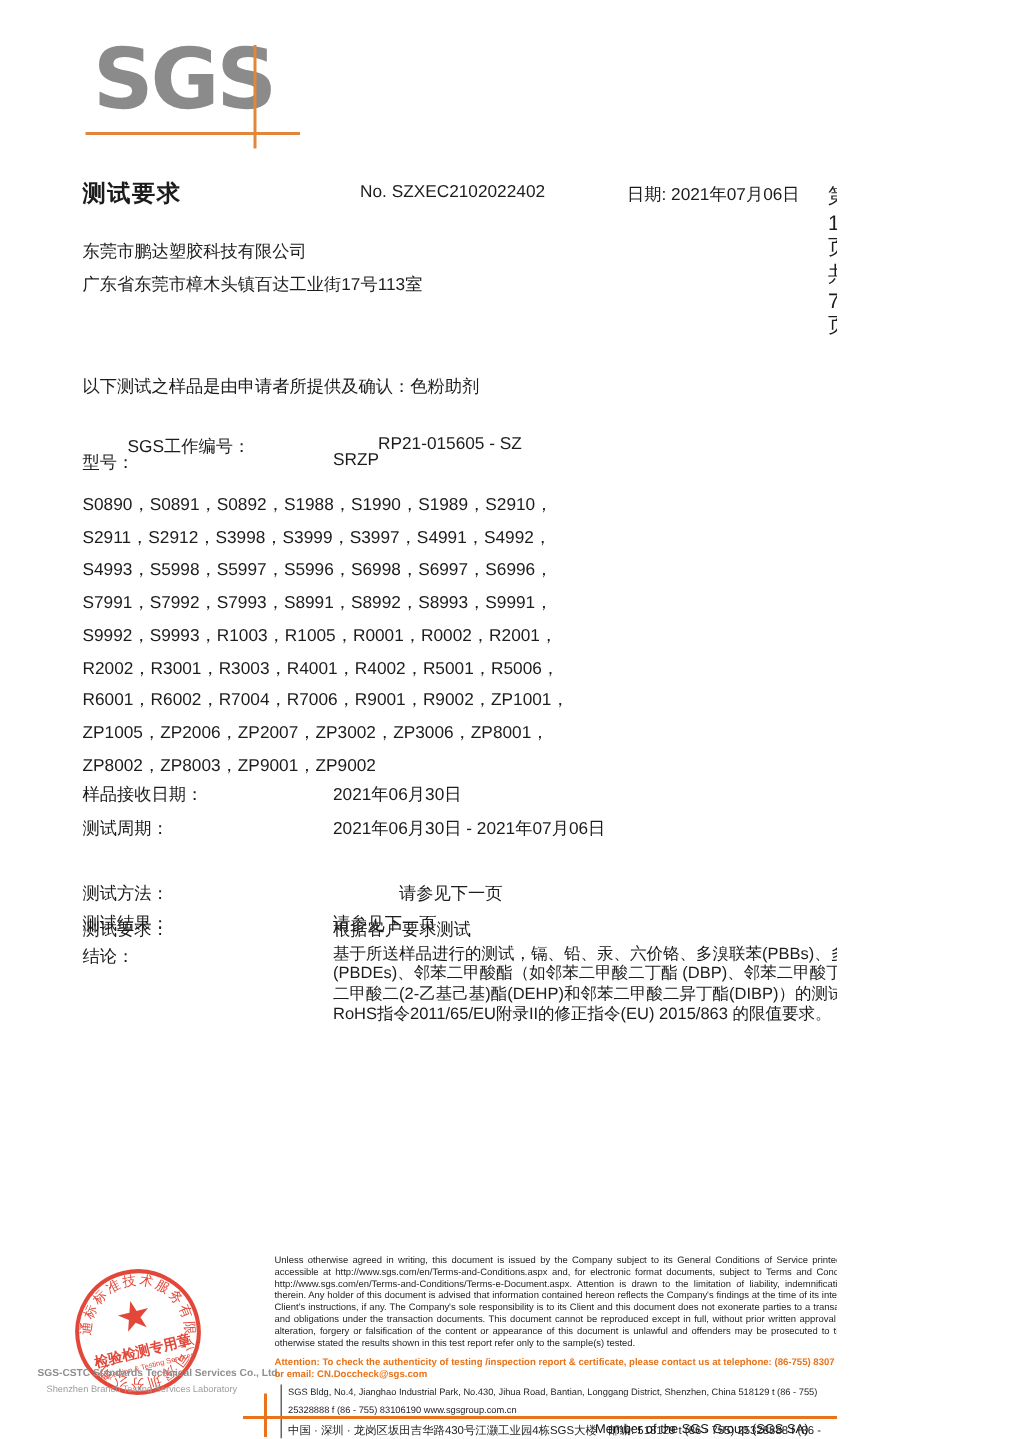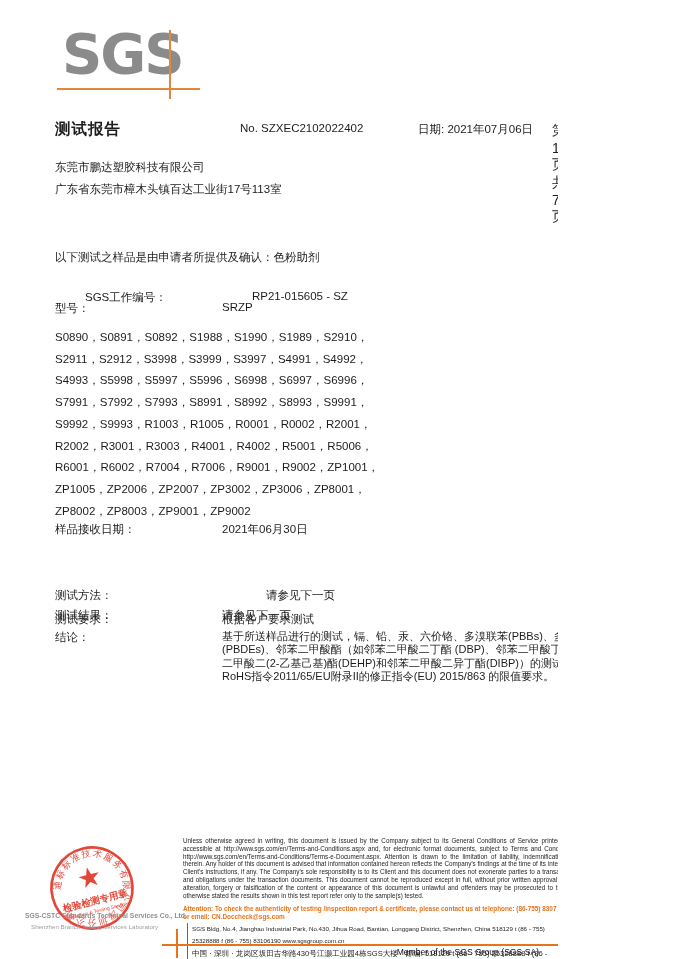--- a/index.html
+++ b/index.html
@@ -61,21 +61,21 @@
 </style>
 </head>
 <body>
 
 <div class="page">
 
   <div class="logo-text">SGS</div>
   <div class="logo-hline"></div>
   <div class="logo-vline"></div>
 
-  <div class="doc-title">测试报告</div>
+  <div class="doc-title">测试要求</div>
   <div class="report-no">No. SZXEC2102022402</div>
   <div class="report-date">日期: 2021年07月06日</div>
   <div class="page-info">第1页,共7页</div>
 
   <div class="client-name">东莞市鹏达塑胶科技有限公司</div>
   <div class="client-address">广东省东莞市樟木头镇百达工业街17号113室</div>
 
   <div class="intro-line">以下测试之样品是由申请者所提供及确认：色粉助剂</div>
 
   <div class="frow row-job">
@@ -98,20 +98,24 @@
 R6001，R6002，R7004，R7006，R9001，R9002，ZP1001，
 ZP1005，ZP2006，ZP2007，ZP3002，ZP3006，ZP8001，
 ZP8002，ZP8003，ZP9001，ZP9002</div>
   </div>
 
   <div class="frow row-received">
     <div class="flabel">样品接收日期：</div>
     <div class="fvalue">2021年06月30日</div>
   </div>
 
+  <div class="frow row-period">
+    <div class="flabel">测试周期：</div>
+    <div class="fvalue">2021年06月30日 - 2021年07月06日</div>
+  </div>
 
   <div class="frow row-req">
     <div class="flabel">测试要求：</div>
     <div class="fvalue">根据客户要求测试</div>
   </div>
 
   <div class="frow row-method">
     <div class="flabel">测试方法：</div>
     <div class="fvalue">请参见下一页</div>
   </div>

